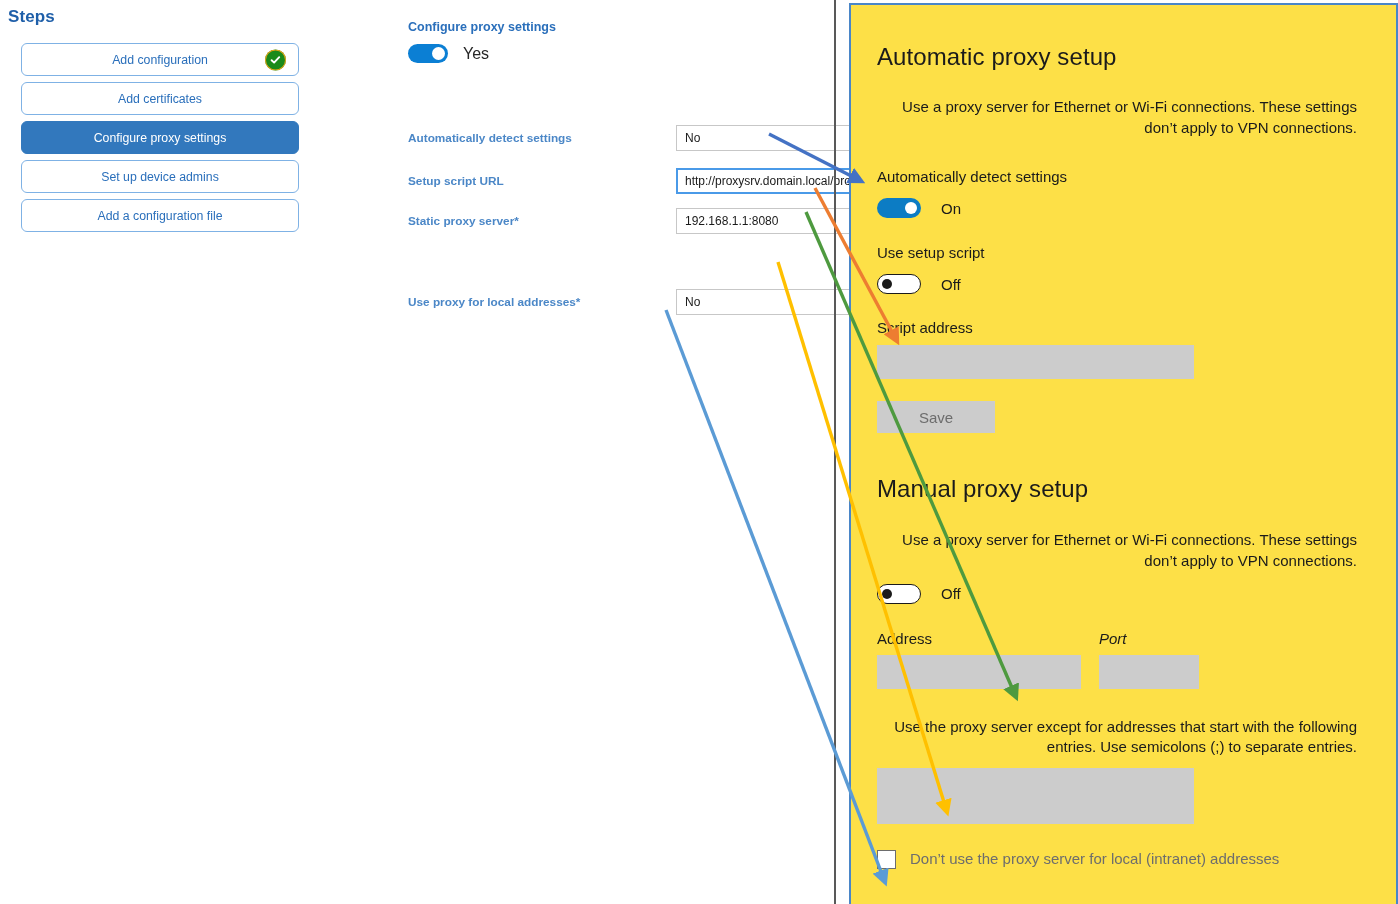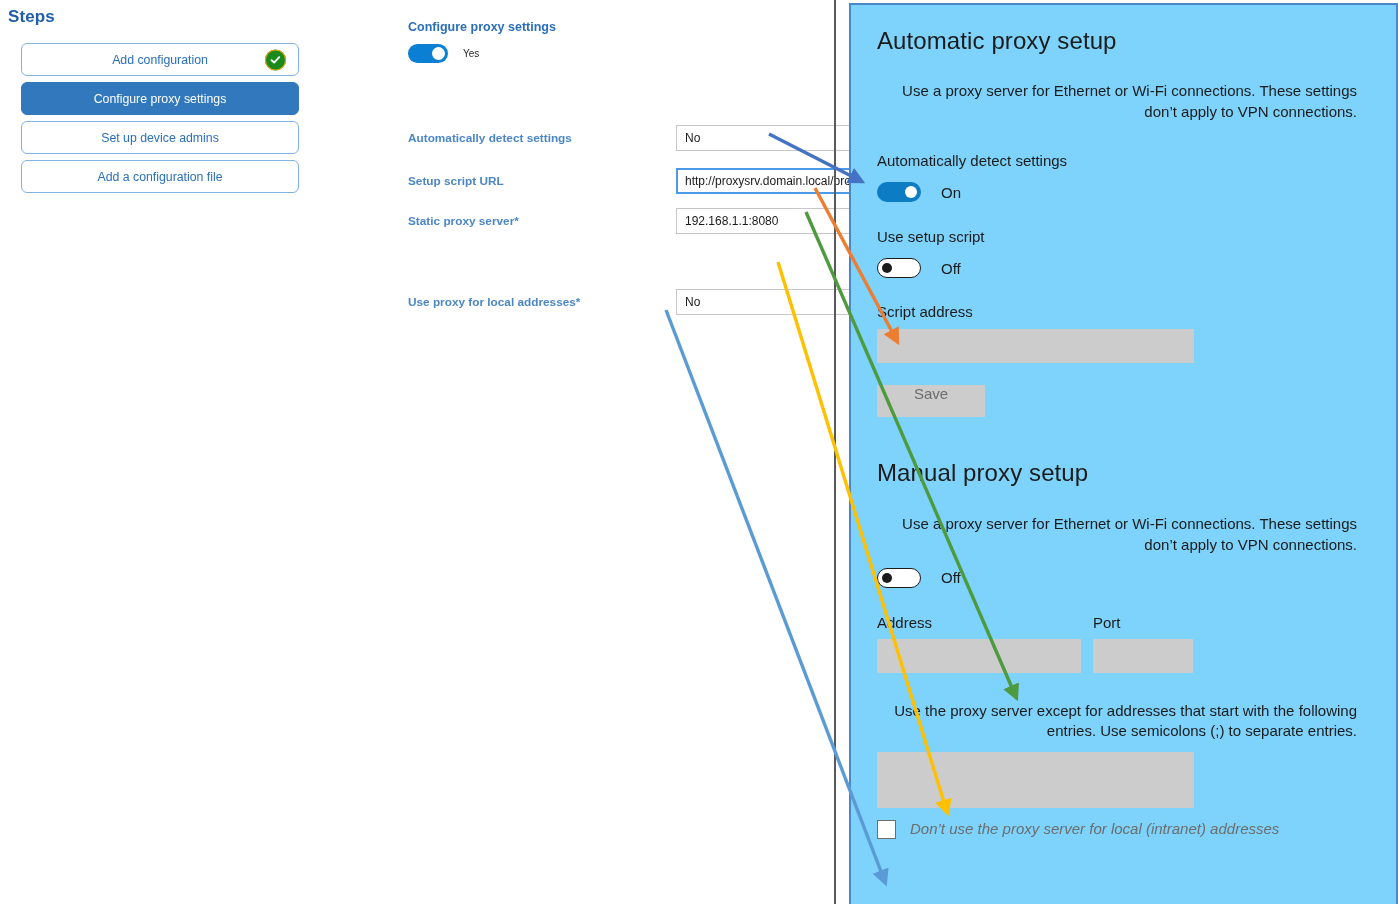--- a/index.html
+++ b/index.html
@@ -101,21 +101,21 @@
   }
   .sw-pill .knob {
     position: absolute;
     right: 3px; top: 3px;
     width: 13px; height: 13px;
     border-radius: 50%;
     background: #ffffff;
   }
   .toggle-yes-label {
     margin-left: 15px;
-    font-size: 10px;
+    font-size: 16px;
     color: #262626;
   }
 
   .form-row {
     position: absolute;
     left: 74px;
     width: 410px;
     height: 26px;
   }
   .form-label {
@@ -161,22 +161,22 @@
   }
 
   
   #win-panel {
     position: absolute;
     left: 849px; top: 3px;
     width: 549px; height: 901px;
     box-sizing: border-box;
     border-left: 2px solid #4a86c8;
     border-top: 2px solid #4a86c8;
-    background: #7dd3fc;
-    padding: 0 26px;
+    background: #fde047;
+    padding: 16px 26px;
     overflow: hidden;
   }
   #win-panel::after{
     content:"";
     position:absolute; right:0; top:0; bottom:0; width:2px;
     background:#4a86c8;
   }
   .win-h1 {
     font-size: 24px;
     font-weight: normal;
@@ -220,26 +220,26 @@
   .wtg-state {
     margin-left: 20px;
     font-size: 15px;
     color: #1b1b1b;
   }
   .graybox {
     background: #cccccc;
     height: 34px;
   }
   .savebtn {
-    width: 108px; height: 32px;
+    width: 118px; height: 32px;
     background: #cccccc;
     color: #6d6d6d;
     font-size: 15px;
     display: flex;
-    align-items: flex-start;
+    align-items: center;
     justify-content: center;
     cursor: pointer;
   }
   .cbrow { display: flex; align-items: flex-start; }
   .cbox {
     width: 19px; height: 19px;
     border: 1.6px solid #6d6d6d;
     box-sizing: border-box;
     background: #ffffff;
     flex: none;
@@ -268,20 +268,23 @@
 
     <div class="step-btn">
       <span>Add configuration</span>
       <span class="step-check">
         <svg width="13" height="13" viewBox="0 0 13 13">
             <path d="M2.6 6.7 L5.1 9.1 L10.2 3.7" stroke="#ffffff" stroke-width="1.9" fill="none" stroke-linecap="round" stroke-linejoin="round"></path>
           </svg>
       </span>
     </div>
 
+    <div class="step-btn">
+      <span>Add certificates</span>
+    </div>
 
     <div class="step-btn active">
       <span>Configure proxy settings</span>
     </div>
 
     <div class="step-btn">
       <span>Set up device admins</span>
     </div>
 
 
@@ -385,31 +388,31 @@
         <span class="wknob"></span>
       </div>
     <span class="wtg-state">Off</span>
   </div>
 
   <div style="margin-top:26px;display:flex;">
     <div style="width:204px;">
       <div class="win-lbl">Address</div>
       <div class="graybox" style="margin-top:8px;width:204px;"><span></span></div>
     </div>
-    <div style="width:100px;margin-left:12px;">
+    <div style="width:100px;margin-left:18px;font-style:italic;">
       <div class="win-lbl">Port</div>
       <div class="graybox" style="margin-top:8px;width:100px;"><span></span></div>
     </div>
   </div>
 
   <div class="win-p" style="margin-top:28px;">Use the proxy server except for addresses that start with the following entries. Use semicolons (;) to separate entries.</div>
 
   <div class="graybox" style="margin-top:10px;width:317px;height:56px;"><span></span></div>
 
-  <div class="cbrow" style="margin-top:12px;font-style:italic;">
+  <div class="cbrow" style="margin-top:26px;">
     <span class="cbox"></span>
     <span class="cblabel">Don’t use the proxy server for local (intranet) addresses</span>
   </div>
 
 </div>
 
 <svg id="arrows" viewBox="0 0 1398 904">
   <defs>
     <marker id="hd-blue1" markerWidth="5" markerHeight="5" refX="3.6" refY="2.5" orient="auto">
         <path d="M0,0 L5,2.5 L0,5 Z" fill="#4472c4"></path>

